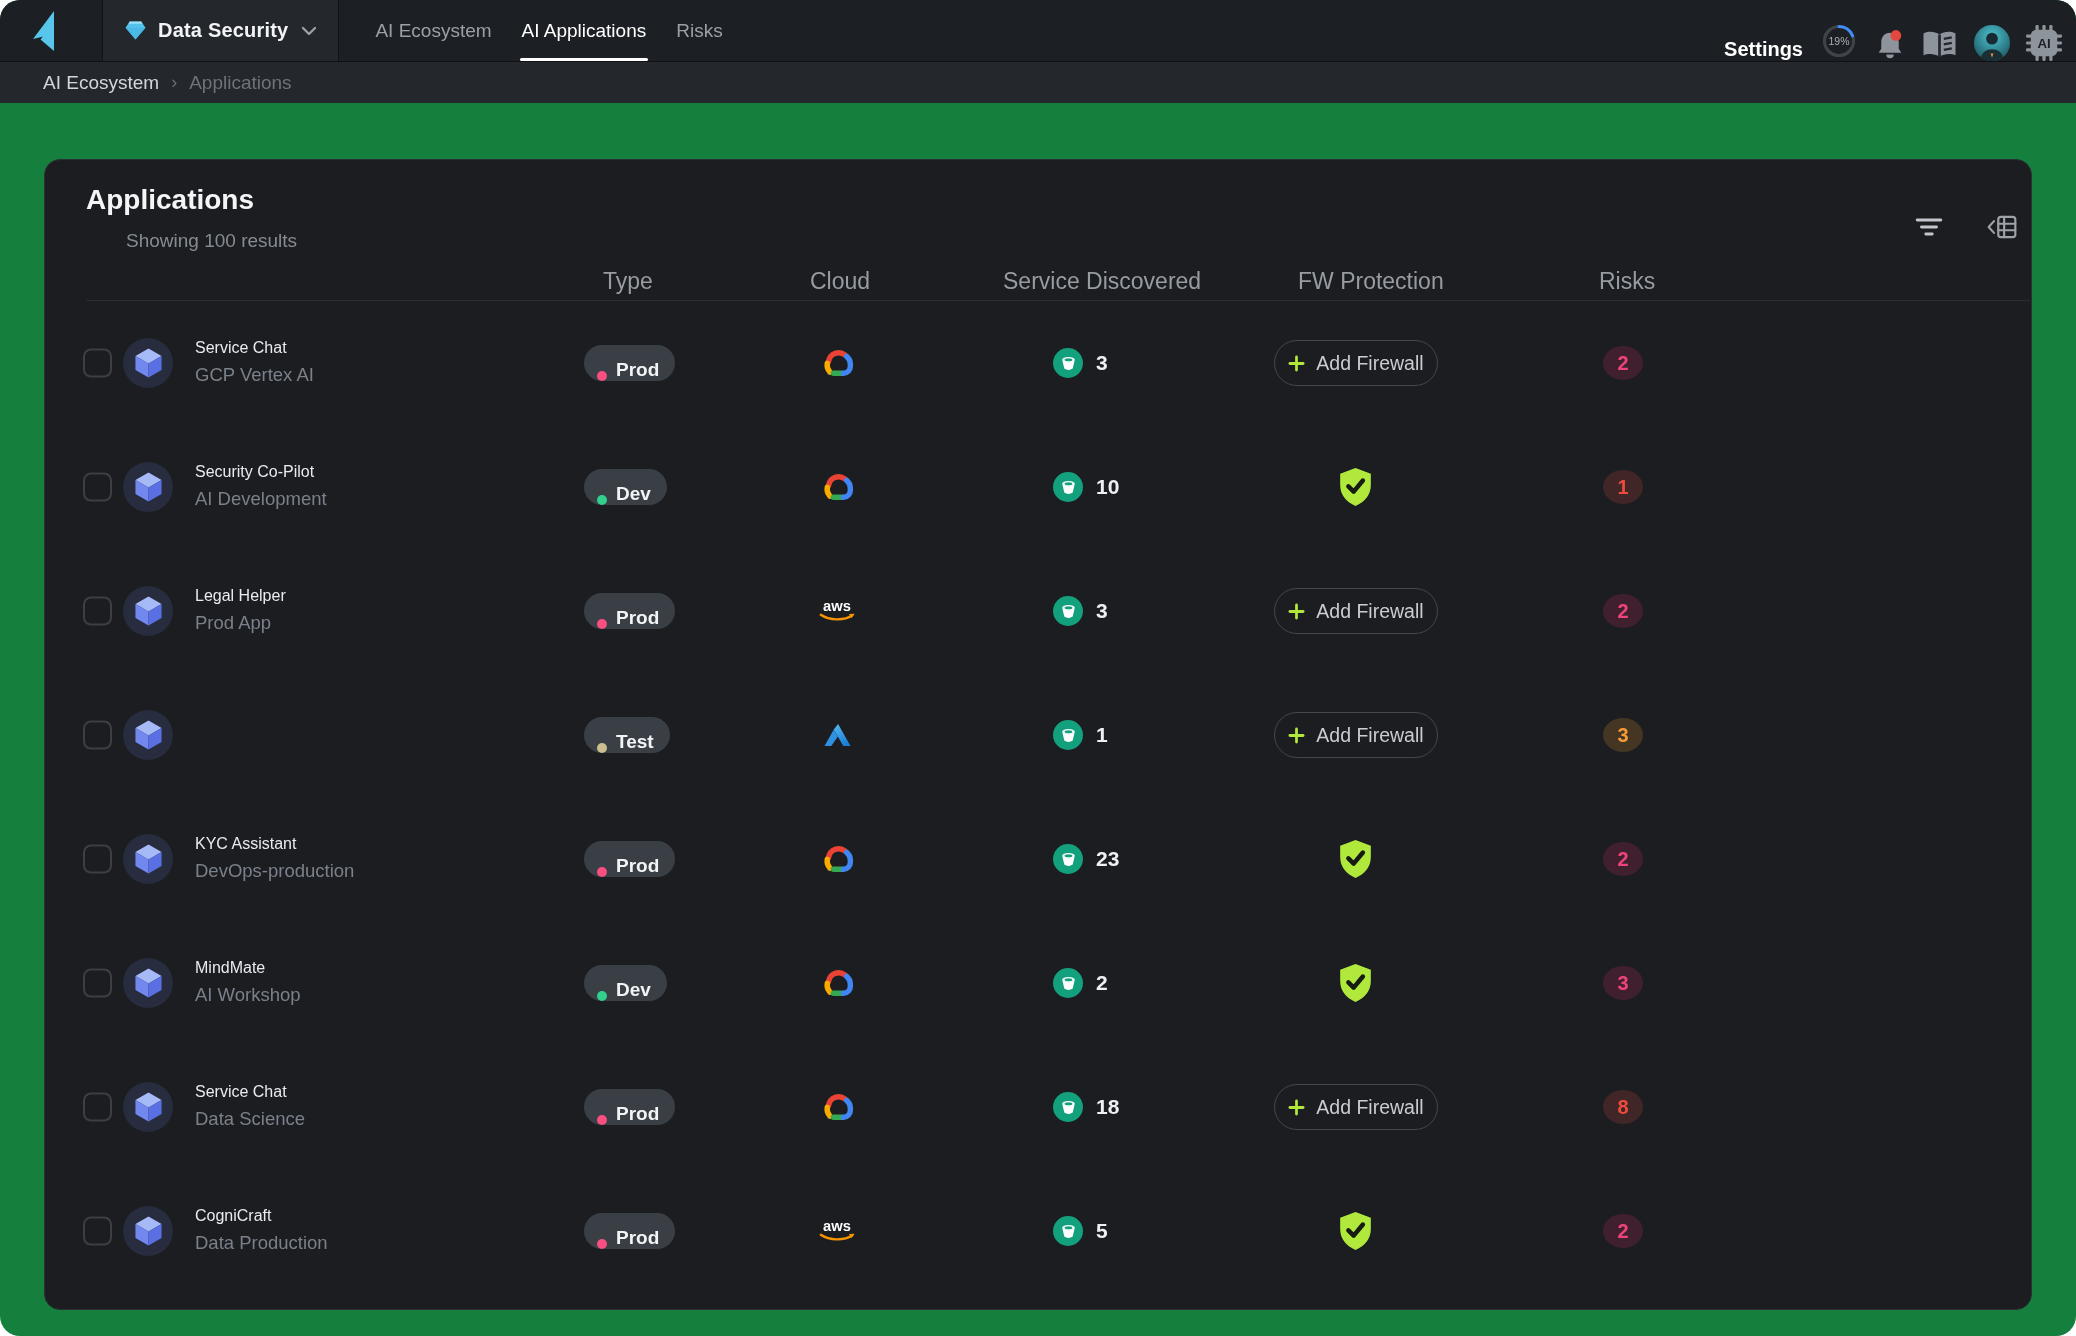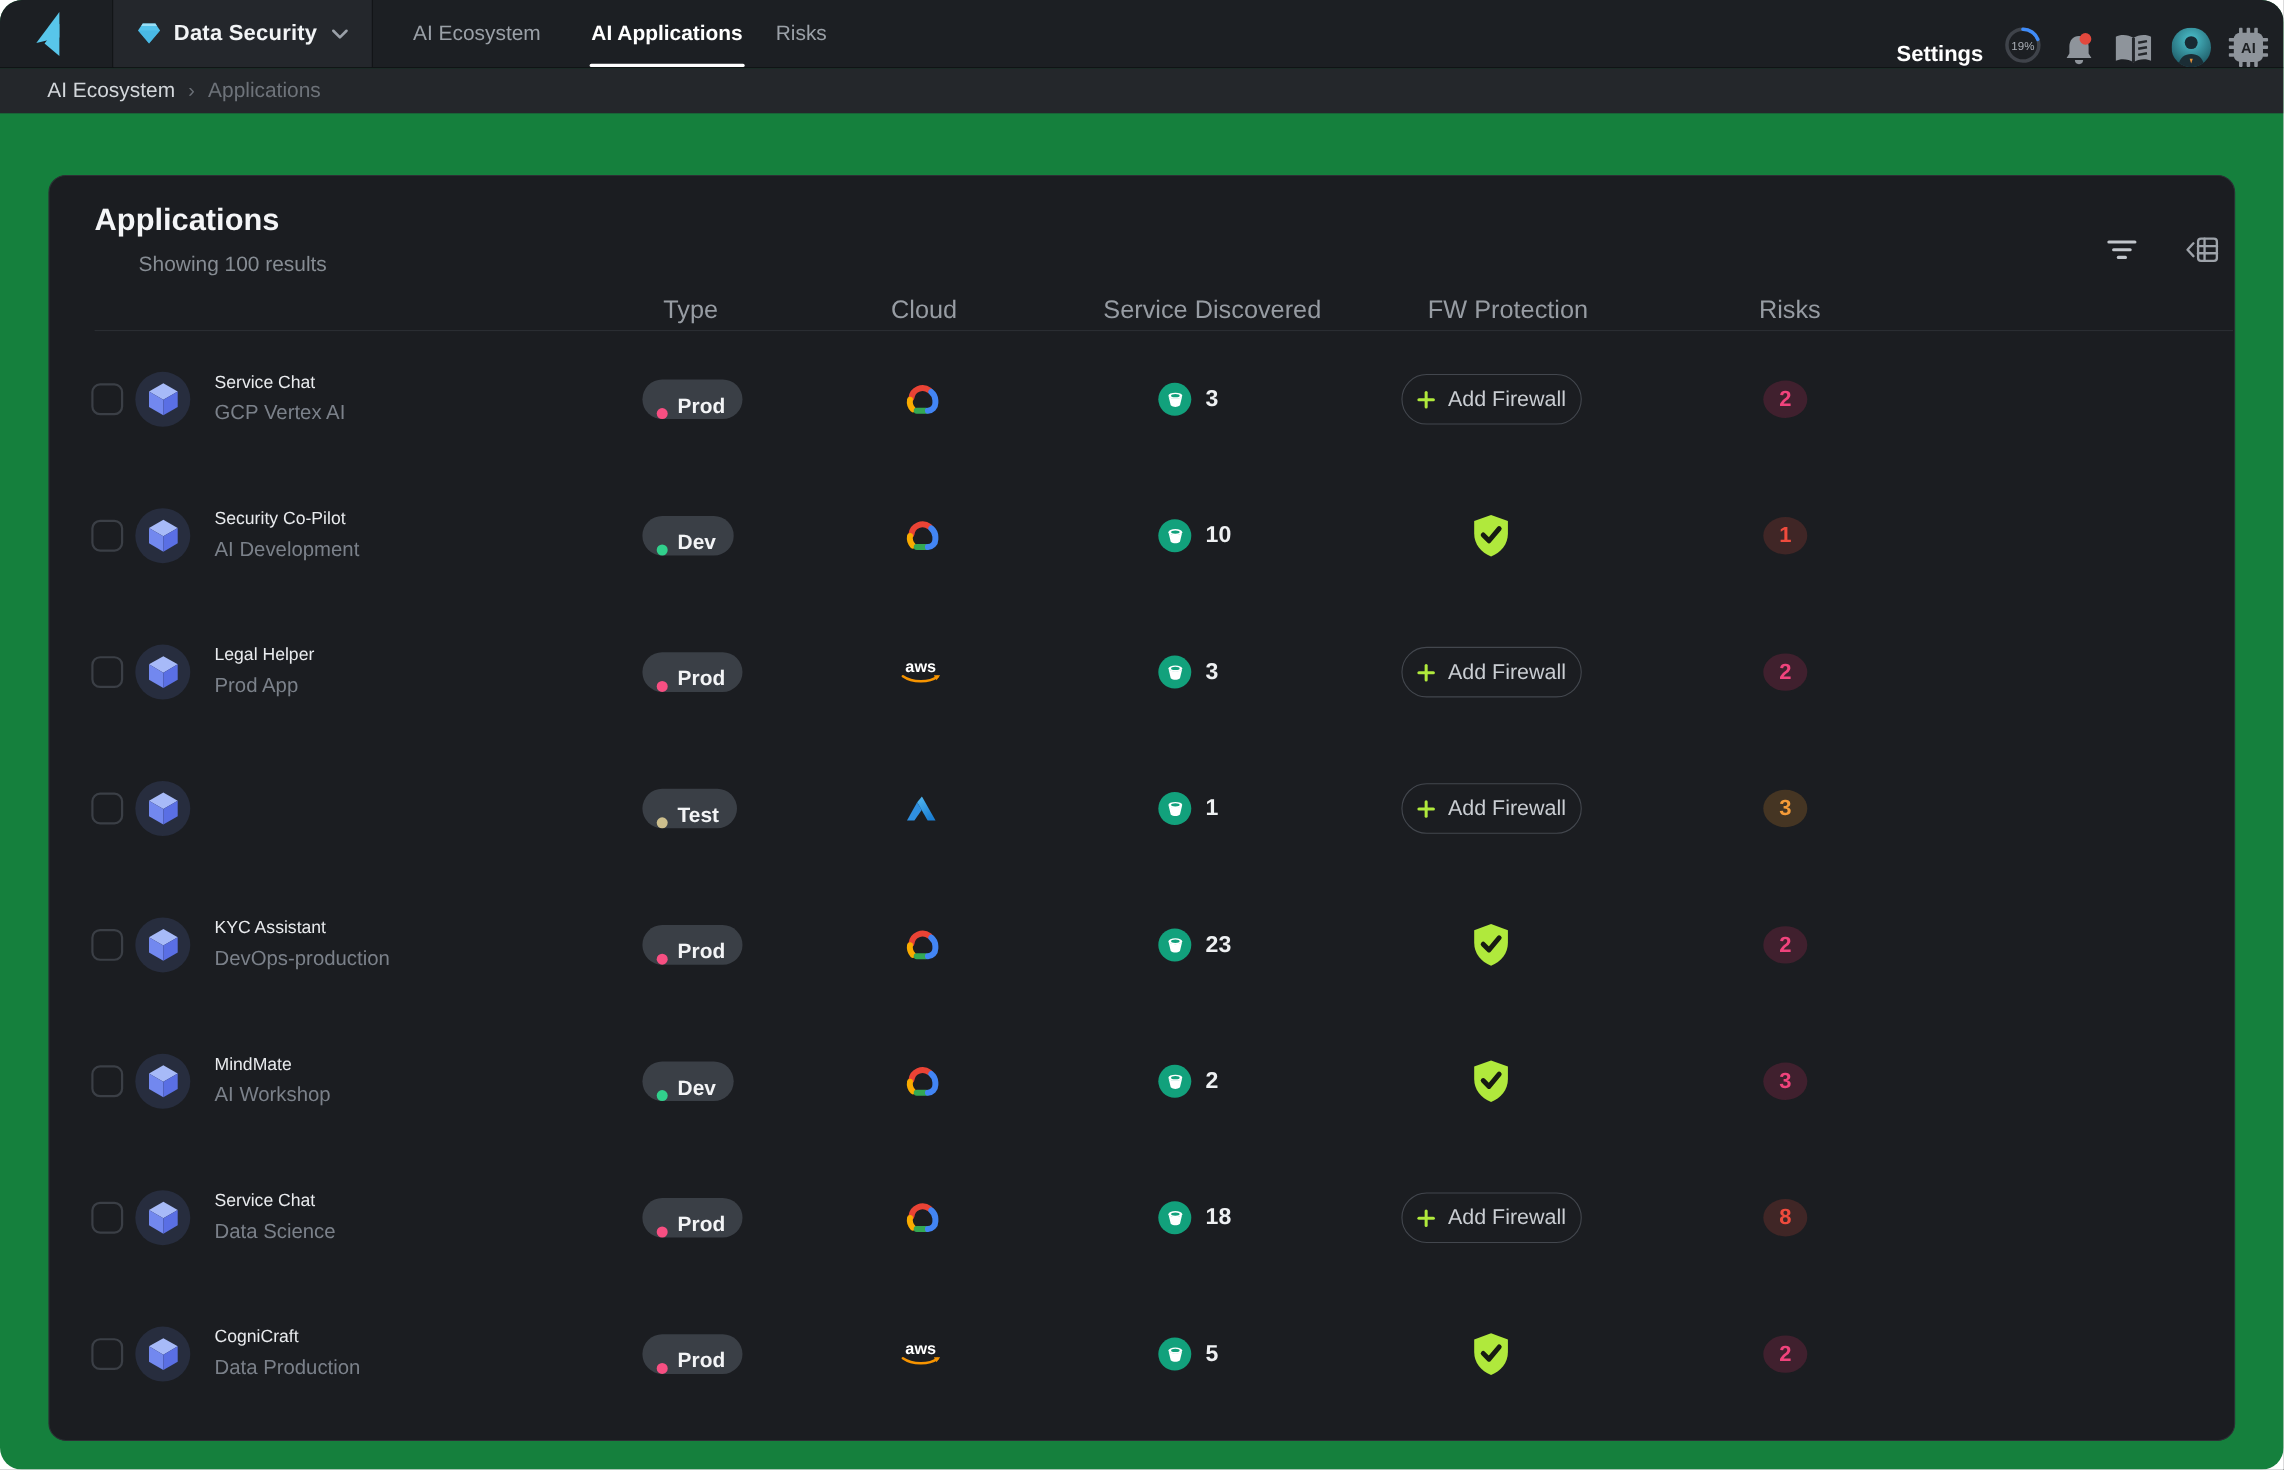--- a/index.html
+++ b/index.html
@@ -10,21 +10,21 @@
     font-family:"Liberation Sans",sans-serif;color:#e8eaed;
   }
   
   .topbar{position:relative;display:flex;align-items:stretch;height:62px;background:#1c1f23;border-bottom:1px solid #101215;}
   .logo-box{width:103px;display:flex;align-items:center;justify-content:center;border-right:1px solid #111316;cursor:pointer;}
   .workspace{display:flex;align-items:center;gap:11px;padding:0 21px;background:#24272c;border-right:1px solid #111316;cursor:pointer;}
   .ws-label{font-size:20px;font-weight:700;color:#f2f4f6;letter-spacing:.2px;}
   .chev{display:flex;margin-left:2px;}
   .tabs{display:flex;align-items:stretch;gap:30px;margin-left:36px;}
   .tab{position:relative;display:flex;align-items:center;font-size:19px;color:#9aa0a7;cursor:pointer;white-space:nowrap;}
-  .tab.active{color:#ffffff;font-weight:700;margin-left:16px;}
+  .tab.active{color:#ffffff;font-weight:400;}
   .tab.active::after{content:"";position:absolute;left:-2px;right:-2px;bottom:0;height:3px;background:#ffffff;border-radius:2px;}
   .topbar-right{margin-left:auto;display:flex;align-items:flex-end;gap:16px;padding-right:14px;margin-top:31px;}
   .settings{font-size:20px;font-weight:700;color:#ffffff;cursor:pointer;}
   .tb-icon{display:flex;align-items:center;justify-content:center;cursor:pointer;}
   
   .breadcrumb{display:flex;align-items:center;gap:12px;height:41px;background:#24272b;padding-left:43px;font-size:19px;}
   .bc-parent{color:#d3d7db;cursor:pointer;}
   .bc-sep{color:#6a6f76;font-size:18px;}
   .bc-current{color:#6e737a;}
   

